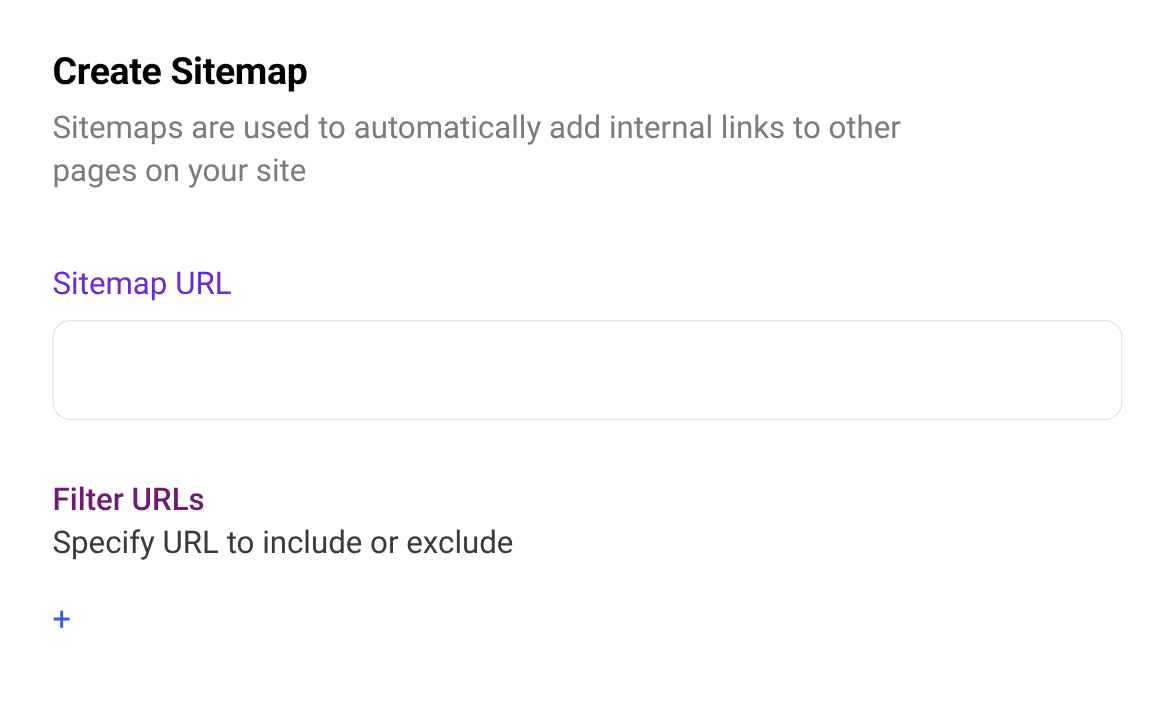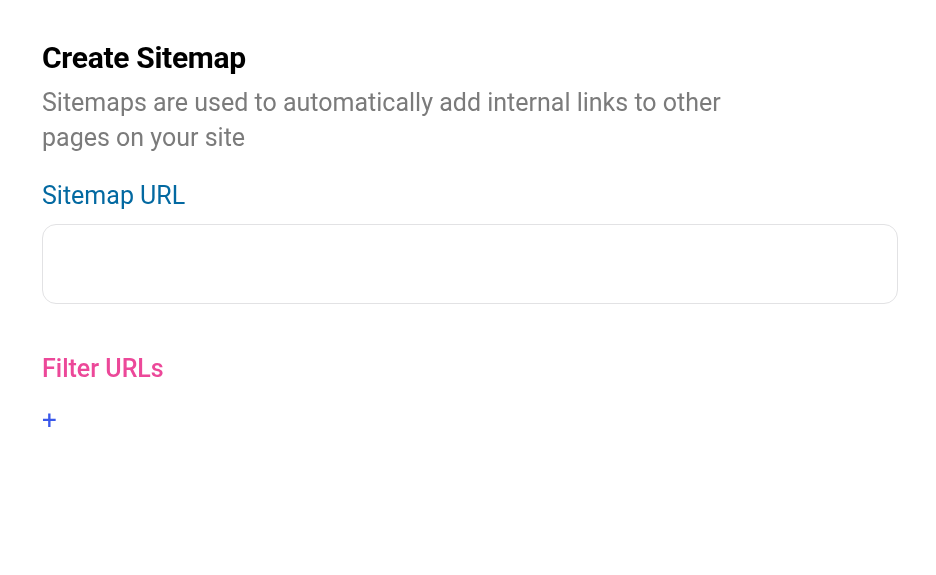--- a/index.html
+++ b/index.html
@@ -20,48 +20,48 @@
       color: #000000;
       letter-spacing: -0.3px;
       margin-bottom: 10px;
     }
     .page-subtitle {
       font-size: 25px;
       font-weight: 400;
       color: #7b7b7b;
       line-height: 1.4;
       max-width: 720px;
-      margin-bottom: 26px;
+      margin-bottom: 58px;
     }
     .field-label {
       font-size: 25px;
       font-weight: 400;
-      color: #0369a1;
+      color: #6d28d9;
       margin-bottom: 14px;
       margin-top: 12px;
     }
     .text-input {
       width: 856px;
       height: 80px;
       border: 1px solid #e2e2e4;
       border-radius: 14px;
       font-size: 22px;
       padding: 0 24px;
       outline: none;
       background: #ffffff;
       color: #0a0a0a;
     }
     .section-spacer {
       height: 50px;
     }
     .section-title {
       font-size: 25px;
       font-weight: 500;
-      color: #ec4899;
-      margin-bottom: 24px;
+      color: #701a75;
+      margin-bottom: 5px;
     }
     .section-subtitle {
       font-size: 25px;
       font-weight: 400;
       color: #3a3a3a;
       margin-bottom: 34px;
     }
     .add-rule-button {
       display: inline-flex;
       align-items: center;
@@ -93,17 +93,18 @@
 
 <div>
   <div class="field-label">Sitemap URL</div>
   <input type="text" class="text-input" value="" style="">
 </div>
 
 <div class="section-spacer"></div>
 
 <div>
   <div class="section-title">Filter URLs</div>
+  <div class="section-subtitle">Specify URL to include or exclude</div>
 
   <button class="add-rule-button">
     <span class="plus-icon">+</span>
   </button>
 </div>
 
 </body></html>

